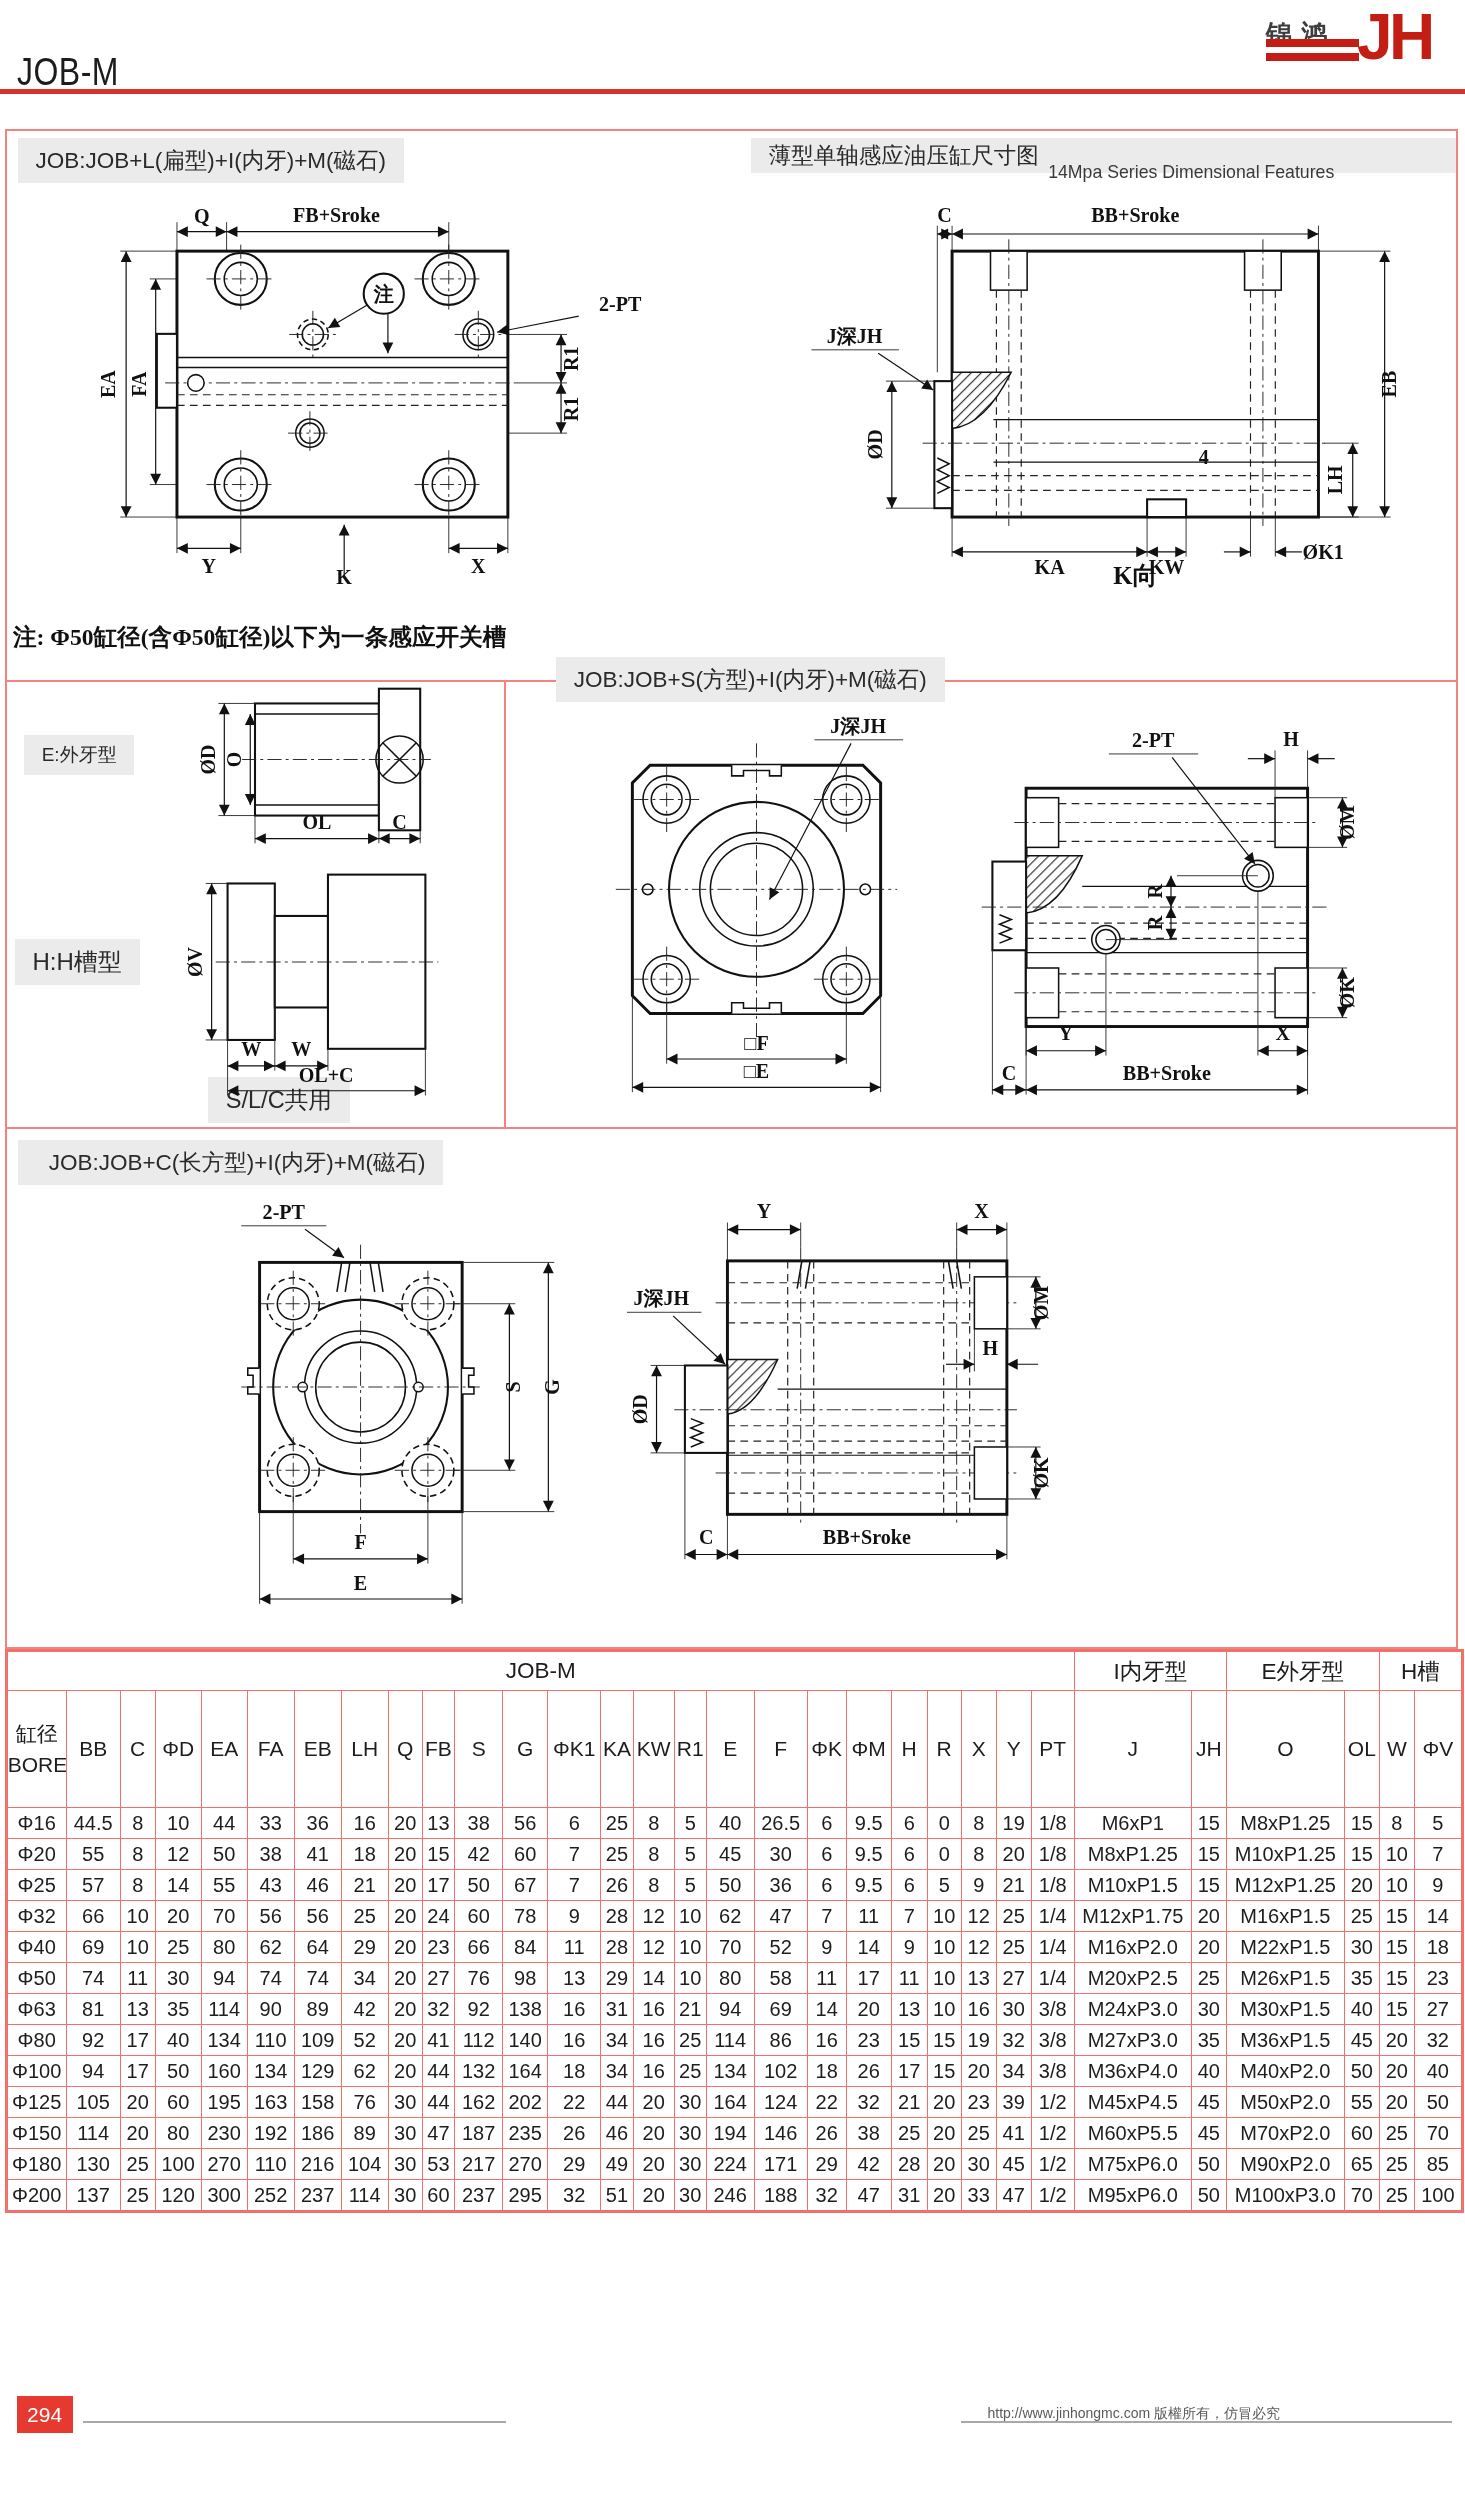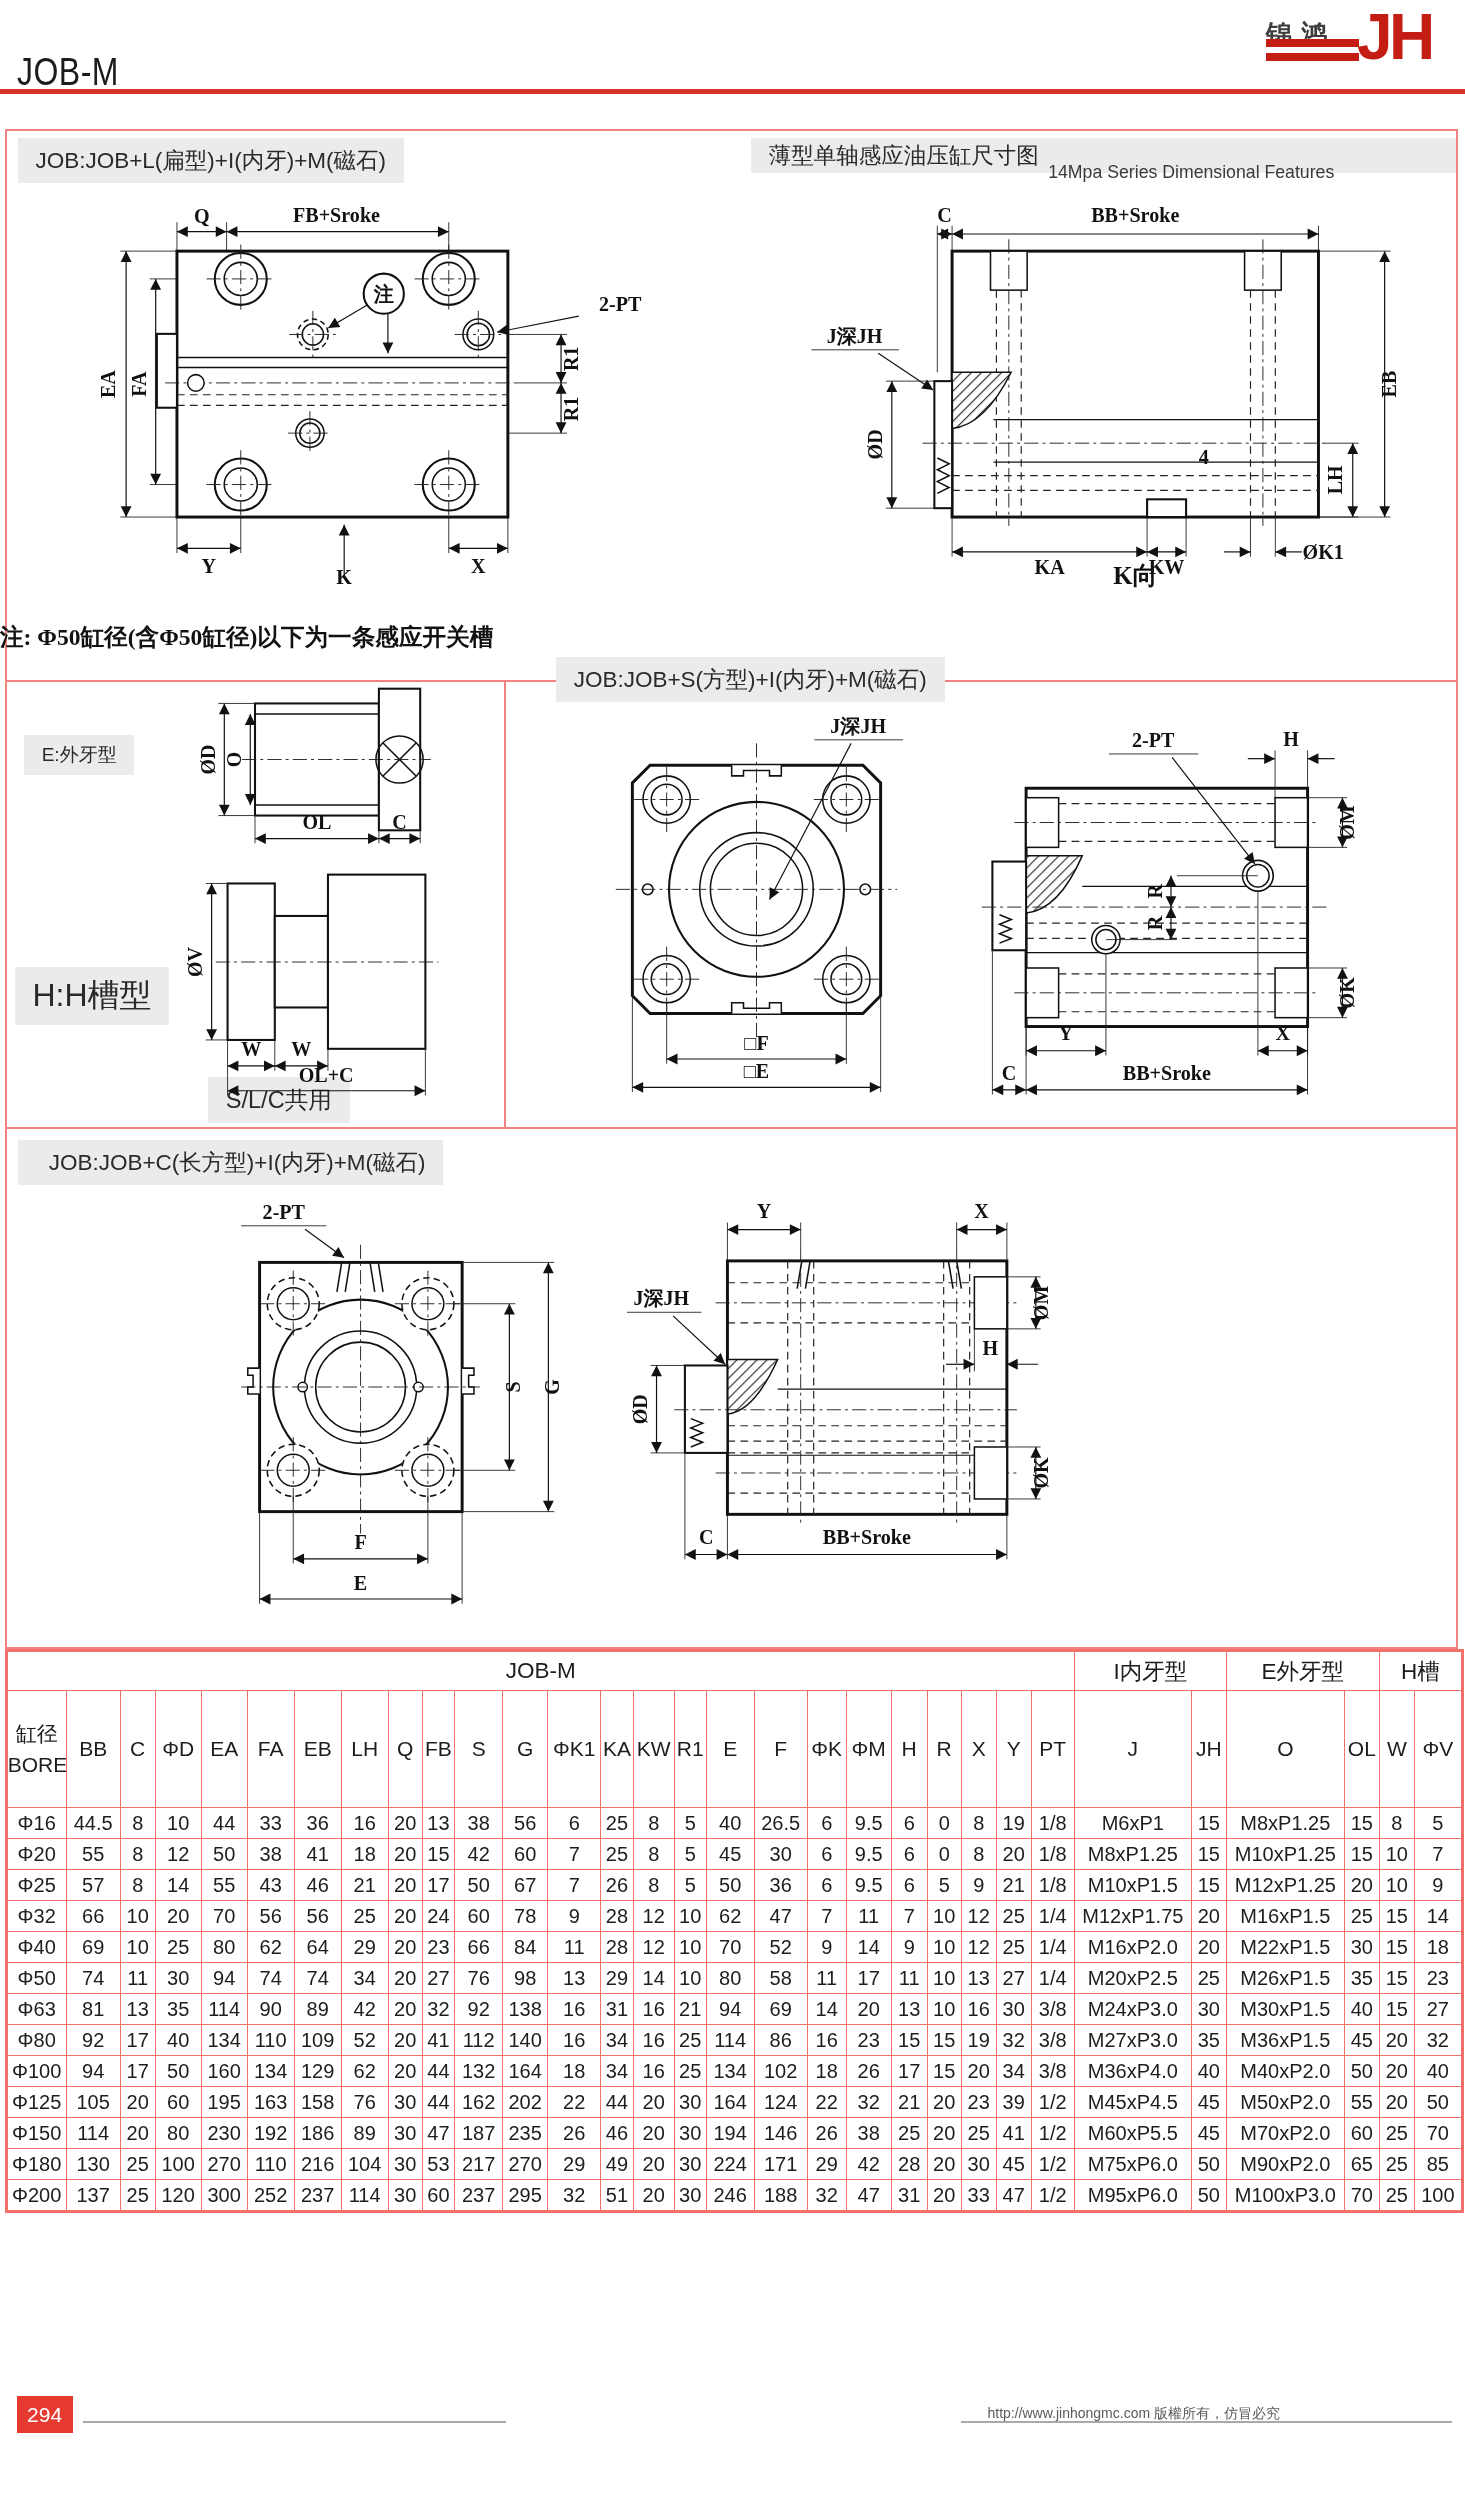--- a/index.html
+++ b/index.html
@@ -14,21 +14,21 @@
   .logo-jh{left:1357px;top:4.7px;font-size:64px;font-weight:900;color:#c41e14;line-height:1;letter-spacing:-3.5px;}
   
   .main-box{left:4.7px;top:129px;width:1453px;height:1520px;border:2.4px solid #f3837f;box-sizing:border-box;}
   .hdiv{left:4.7px;width:1453px;height:2.4px;background:#f3837f;}
   .vdiv{left:504px;top:680px;width:2.4px;height:449px;background:#f3837f;}
   
   .glabel{background:#ebebeb;color:#2a2a2a;font-size:22.5px;padding:7px 17.7px;white-space:nowrap;}
   .gheader{left:751px;top:138px;width:687px;height:35px;background:#ebebeb;display:flex;align-items:center;padding-left:17.7px;gap:9.5px;white-space:nowrap;}
   .gheader .cn{font-size:22.5px;color:#2a2a2a;}
   .gheader .en{font-size:17.7px;color:#3a3a3a;margin-top:34px;}
-  .note-line{left:0;top:621px;font:bold 23.6px "Liberation Serif",serif;color:#111;white-space:nowrap;}
+  .note-line{left:13px;top:621px;font:bold 23.6px "Liberation Serif",serif;color:#111;white-space:nowrap;}
   
   .ol{fill:#fff;stroke:#111;stroke-width:5;}
   .o4{fill:#fff;stroke:#111;stroke-width:3.5;}
   .o3{fill:none;stroke:#111;stroke-width:2.6;}
   .o3w{fill:#fff;stroke:#111;stroke-width:2.6;}
   .o2{fill:none;stroke:#111;stroke-width:2;}
   .dim{stroke:#111;stroke-width:2;fill:none;}
   .ext{stroke:#222;stroke-width:1.5;fill:none;}
   .cl{stroke:#222;stroke-width:1.6;stroke-dasharray:24 7 5 7;fill:none;}
   .hid{stroke:#222;stroke-width:2;stroke-dasharray:13 9;fill:none;}
@@ -231,21 +231,21 @@
     <text class="t" x="990" y="482" text-anchor="middle" transform="rotate(-90 990 482)">LH</text>
     <text class="t" x="756" y="456" text-anchor="middle">4</text>
     <text class="t" x="495" y="642" text-anchor="middle">KA</text>
     <text class="t" x="693" y="642" text-anchor="middle">KW</text>
     <text class="t" x="958" y="616" text-anchor="middle">ØK1</text>
     <text class="tb" x="640" y="658" text-anchor="middle">K向</text>
   </g>
 </svg>
 
 <div class="abs glabel" style="left:24px;top:735px;font-size:19px;">E:外牙型</div>
-<div class="abs glabel" style="left:14.8px;top:939px;font-size:32px;margin-top:28px;">H:H槽型</div>
+<div class="abs glabel" style="left:14.8px;top:939px;font-size:24px;">H:H槽型</div>
 <div class="abs glabel" style="left:200px;top:1077px;font-size:23.6px;margin-left:8px;">S/L/C共用</div>
 <div class="abs glabel" style="left:556px;top:657px;">JOB:JOB+S(方型)+I(内牙)+M(磁石)</div>
 
 <svg class="abs" style="left:166px;top:671px;" width="296" height="177" viewBox="0 0 500 300">
   <defs>
       <marker id="a3" viewBox="0 0 12 12" refX="11" refY="6" markerWidth="11" markerHeight="11" orient="auto-start-reverse">
         <path d="M1,1 L11,6 L1,11 z" fill="#111"></path>
       </marker>
     </defs>
   <g>

